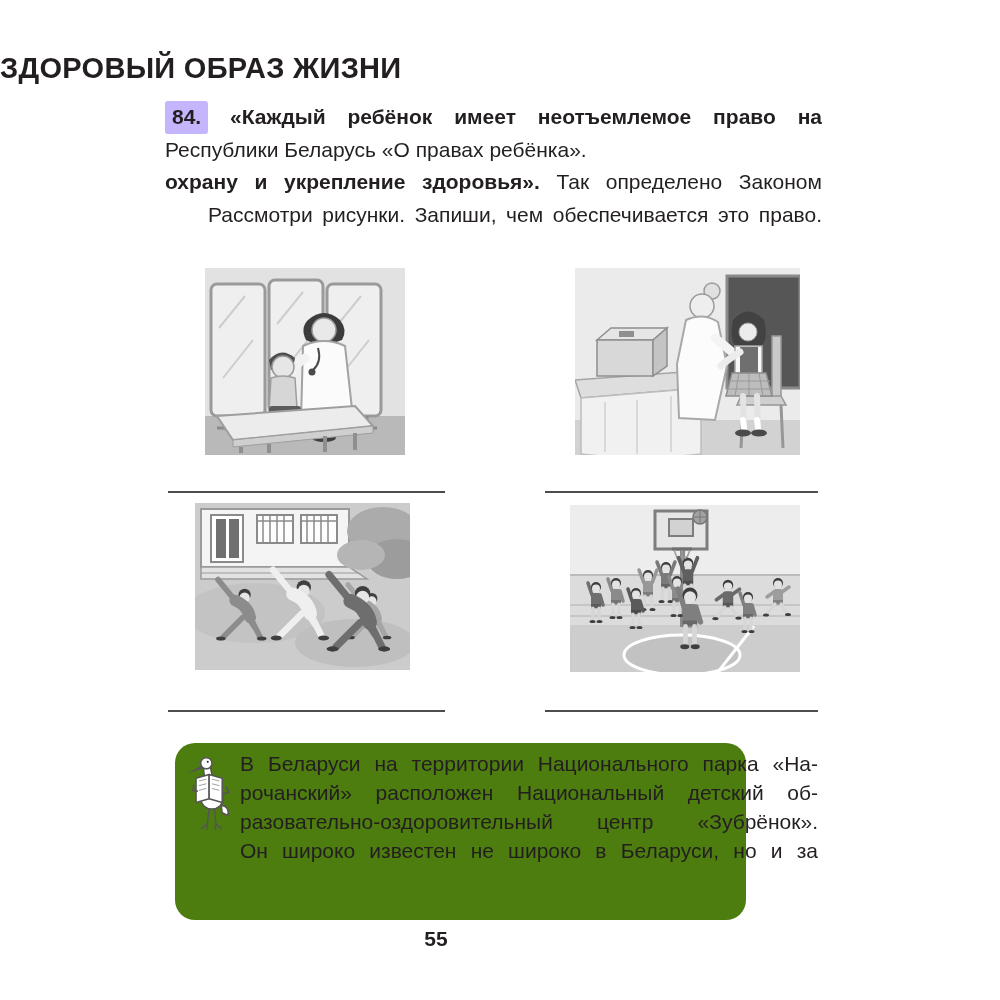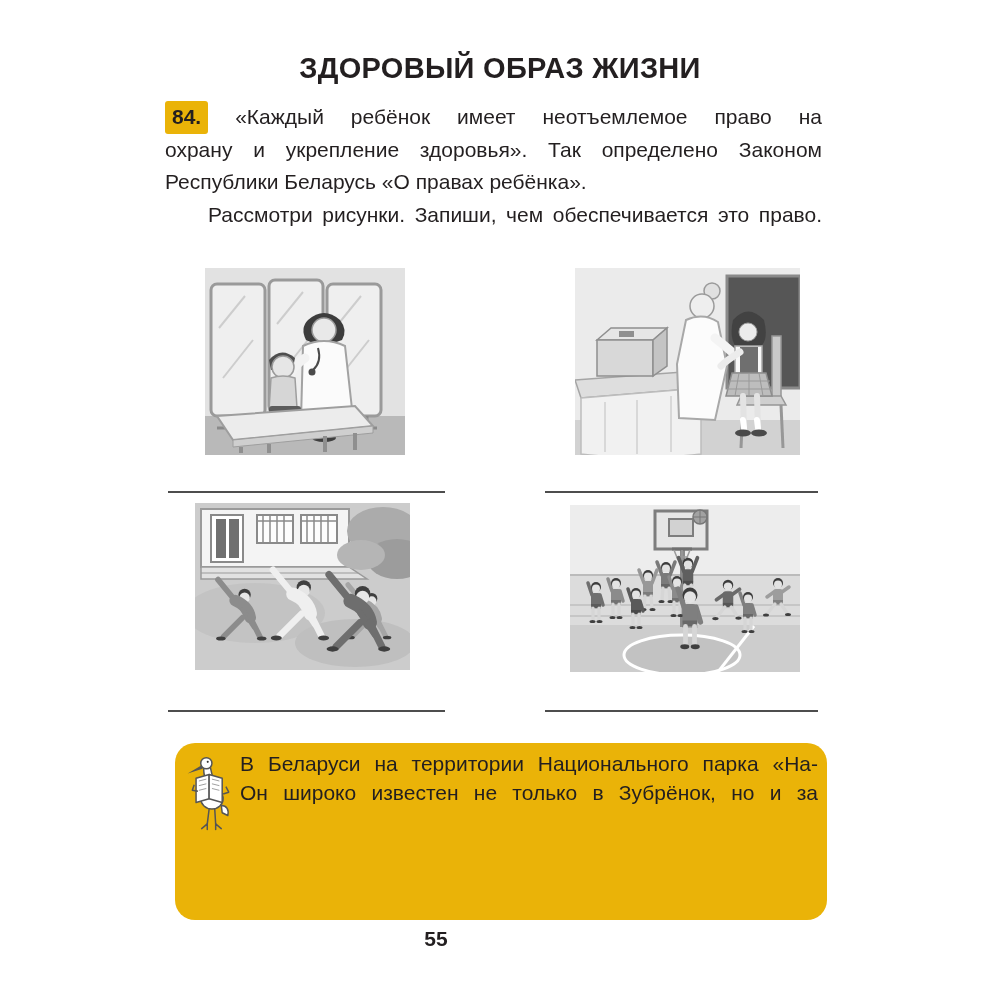--- a/index.html
+++ b/index.html
@@ -3,74 +3,74 @@
 <meta charset="utf-8">
 <style>
   html,body{margin:0;padding:0;}
   body{
     width:1000px;height:1000px;position:relative;background:#ffffff;
     font-family:"Liberation Sans", sans-serif;color:#231f20;overflow:hidden;
   }
   .abs{position:absolute;}
   
   #title{
-    top:52px;left:0;width:1000px;text-align:center;
+    top:52px;left:0;width:1000px;text-align:left;
     font-size:29px;font-weight:bold;letter-spacing:0.3px;
   }
   
   #textblock{top:101px;left:165px;width:657px;font-size:21px;line-height:32.5px;}
   .jline{text-align:justify;text-align-last:justify;white-space:nowrap;}
   .jline.plain{text-align:left;text-align-last:left;}
-  .jline .b{font-weight:normal;}
+  .jline .b{font-weight:bold;}
   .indent{padding-left:43px;box-sizing:border-box;}
   #ex-badge{
-    display:inline-block;background:#eab308;border-radius:3px;
+    display:inline-block;background:#c4b5fd;border-radius:3px;
     padding:0 7px;font-weight:bold;
   }
   
   .fig{background:#fff;}
   .fig svg{display:block;width:100%;height:100%;}
   #fig1{top:268px;left:205px;width:200px;height:187px;}
   #fig2{top:268px;left:575px;width:225px;height:187px;}
   #fig3{top:503px;left:195px;width:215px;height:167px;}
   #fig4{top:505px;left:570px;width:230px;height:167px;}
   .ansline{border-top:2px solid #4d4d4d;height:0;}
   #ans1{top:491px;left:168px;width:277px;}
   #ans2{top:491px;left:545px;width:273px;}
   #ans3{top:710px;left:168px;width:277px;}
   #ans4{top:710px;left:545px;width:273px;}
   
   #infobox{
-    top:743px;left:175px;width:652px;height:177px;
-    background:#eab308;border-radius:20px;
+    top:743px;left:175px;width:571px;height:177px;
+    background:#4d7c0f;border-radius:20px;
   }
   #stork{position:absolute;left:8px;top:8px;width:56px;height:88px;}
   #infotext{
     position:absolute;left:65px;top:6px;width:578px;
     font-size:21px;line-height:29px;
   }
   
   #pagenum{top:927px;left:0;width:872px;text-align:center;font-size:21px;font-weight:bold;}
 </style>
 </head>
 <body>
 
 <div id="title" class="abs">ЗДОРОВЫЙ ОБРАЗ ЖИЗНИ</div>
 
 <div id="textblock" class="abs">
   <div class="jline">
     <span id="ex-badge">84.</span>
     <span class="b">«Каждый ребёнок имеет неотъемлемое право на</span>
   </div>
+  <div class="jline plain">
+    <span>Республики Беларусь «О правах ребёнка».</span>
+  </div>
   <div class="jline">
     <span class="b">охрану и укрепление здоровья».</span>
     <span>Так определено Законом</span>
-  </div>
-  <div class="jline plain">
-    <span>Республики Беларусь «О правах ребёнка».</span>
   </div>
   <div class="jline indent">Рассмотри рисунки. Запиши, чем обеспечивается это право.</div>
 </div>
 
 <div id="fig1" class="abs fig" aria-label="doctor-examining-boy-illustration">
 <svg viewBox="0 0 200 187">
   <rect width="200" height="187" fill="#e2e2e2"></rect>
   <rect y="148" width="200" height="39" fill="#b9b9b9"></rect>
 
   <g stroke="#9a9a9a" stroke-width="3" fill="#efefef">
@@ -322,17 +322,19 @@
       <path d="M17,30 l8,-2 M17,35 l8,-2 M17,40 l8,-2" fill="none"></path>
       <path d="M31,28 l8,2 M31,33 l8,2 M31,38 l8,2" fill="none"></path>
     </g>
     <g stroke="#555555" stroke-width="1.6" fill="none" stroke-linecap="round">
       <path d="M28,60 L26,76 M34,60 L35,76"></path>
       <path d="M26,76 l-6,5 M26,76 l0,6 M35,76 l6,5 M35,76 l0,6"></path>
     </g>
   </svg>
   <div id="infotext">
     <div class="jline">В Беларуси на территории Национального парка «На-</div>
-    <div class="jline">Он широко известен не только в Зубрёнок, но и за</div>
+    <div class="jline">рочанский» расположен Национальный детский об-</div>
+    <div class="jline">разовательно-оздоровительный центр «Зубрёнок».</div>
+    <div class="jline">Он широко известен не широко в Беларуси, но и за</div>
   </div>
 </div>
 
 <div id="pagenum" class="abs">55</div>
 
 </body></html>

